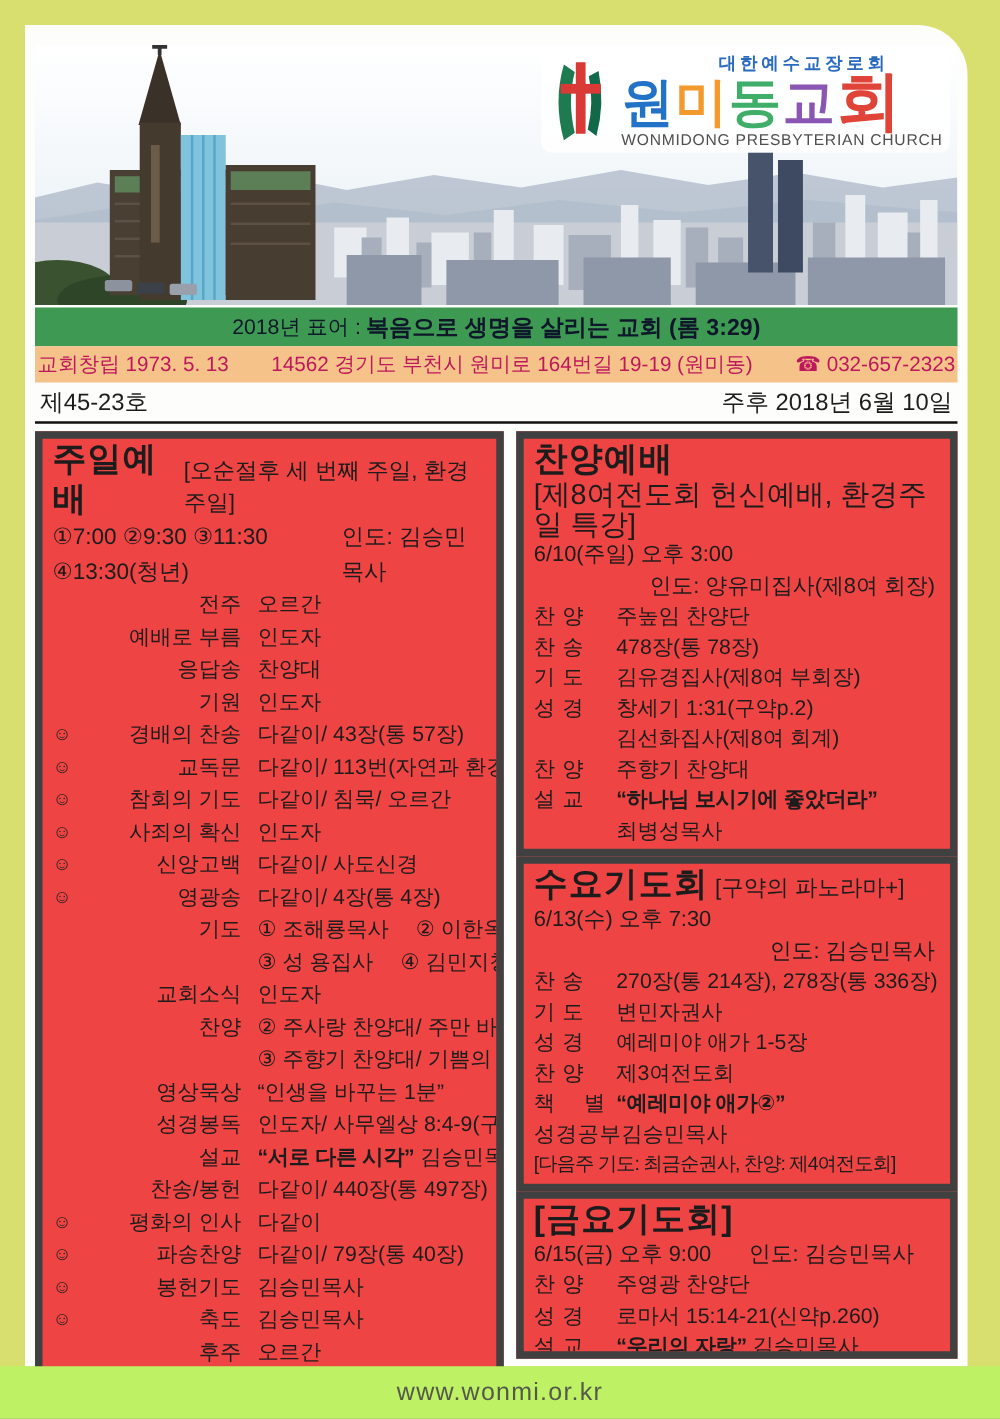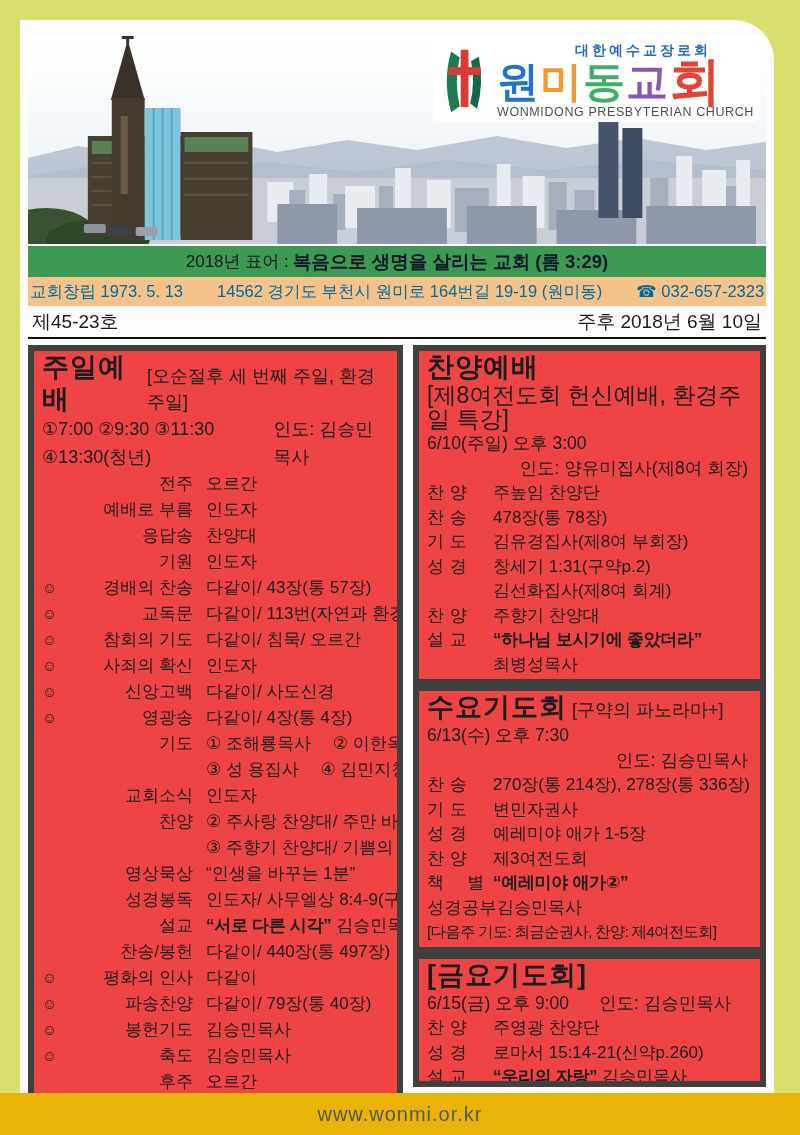--- a/index.html
+++ b/index.html
@@ -30,21 +30,21 @@
   .logo-eng{font-size:12.5px;color:#4e4e4e;letter-spacing:0.6px;line-height:15px;margin-top:1px;}
   
   .band-green{
     margin-top:2px;height:31px;background:#3e9a52;color:#0f172a;
     display:flex;align-items:center;justify-content:center;gap:4px;
     font-size:17px;
     text-align:right;
   }
   .band-green b{font-size:18.5px;}
   .band-orange{
-    height:29px;background:#f5c289;color:#0369a1;
+    height:29px;background:#f5c289;color:#be185d;
     display:flex;align-items:center;justify-content:center;gap:34px;
     font-size:16.5px;
   }
   .issue-line{
     display:flex;justify-content:space-between;align-items:flex-start;
     font-size:19px;padding:3px 4px 2px 4px;border-bottom:2.5px solid #111;
   }
   
   .main{display:flex;gap:10px;margin-top:6px;height:766px;}
   .box{border:6px solid #404040;background:#ef4444;padding:0 10px 4px 8px;overflow:hidden;}
@@ -67,21 +67,21 @@
   .rvalue{flex:1;white-space:nowrap;}
   .rvalue b{letter-spacing:-0.3px;}
   .v2{white-space:nowrap;}
   .note{text-align:center;font-size:17px;line-height:30px;margin-top:4px;}
   .box-footer{font-size:15.5px;line-height:24px;letter-spacing:-0.8px;margin-top:auto;white-space:nowrap;}
   .praise-box{height:340px;display:flex;flex-direction:column;}
   .wed-box{height:268px;display:flex;flex-direction:column;}
   .fri-box{height:134px;display:flex;flex-direction:column;}
   
   .bottom-band{
-    position:absolute;left:0;right:0;bottom:0;height:42px;background:#eab308;
+    position:absolute;left:0;right:0;bottom:0;height:42px;background:#bef264;
     display:flex;align-items:center;justify-content:center;
     font-size:20px;color:#54584a;letter-spacing:1px;
   }
 </style>
 </head>
 <body>
 
 <div class="page">
   <div class="content">
 

